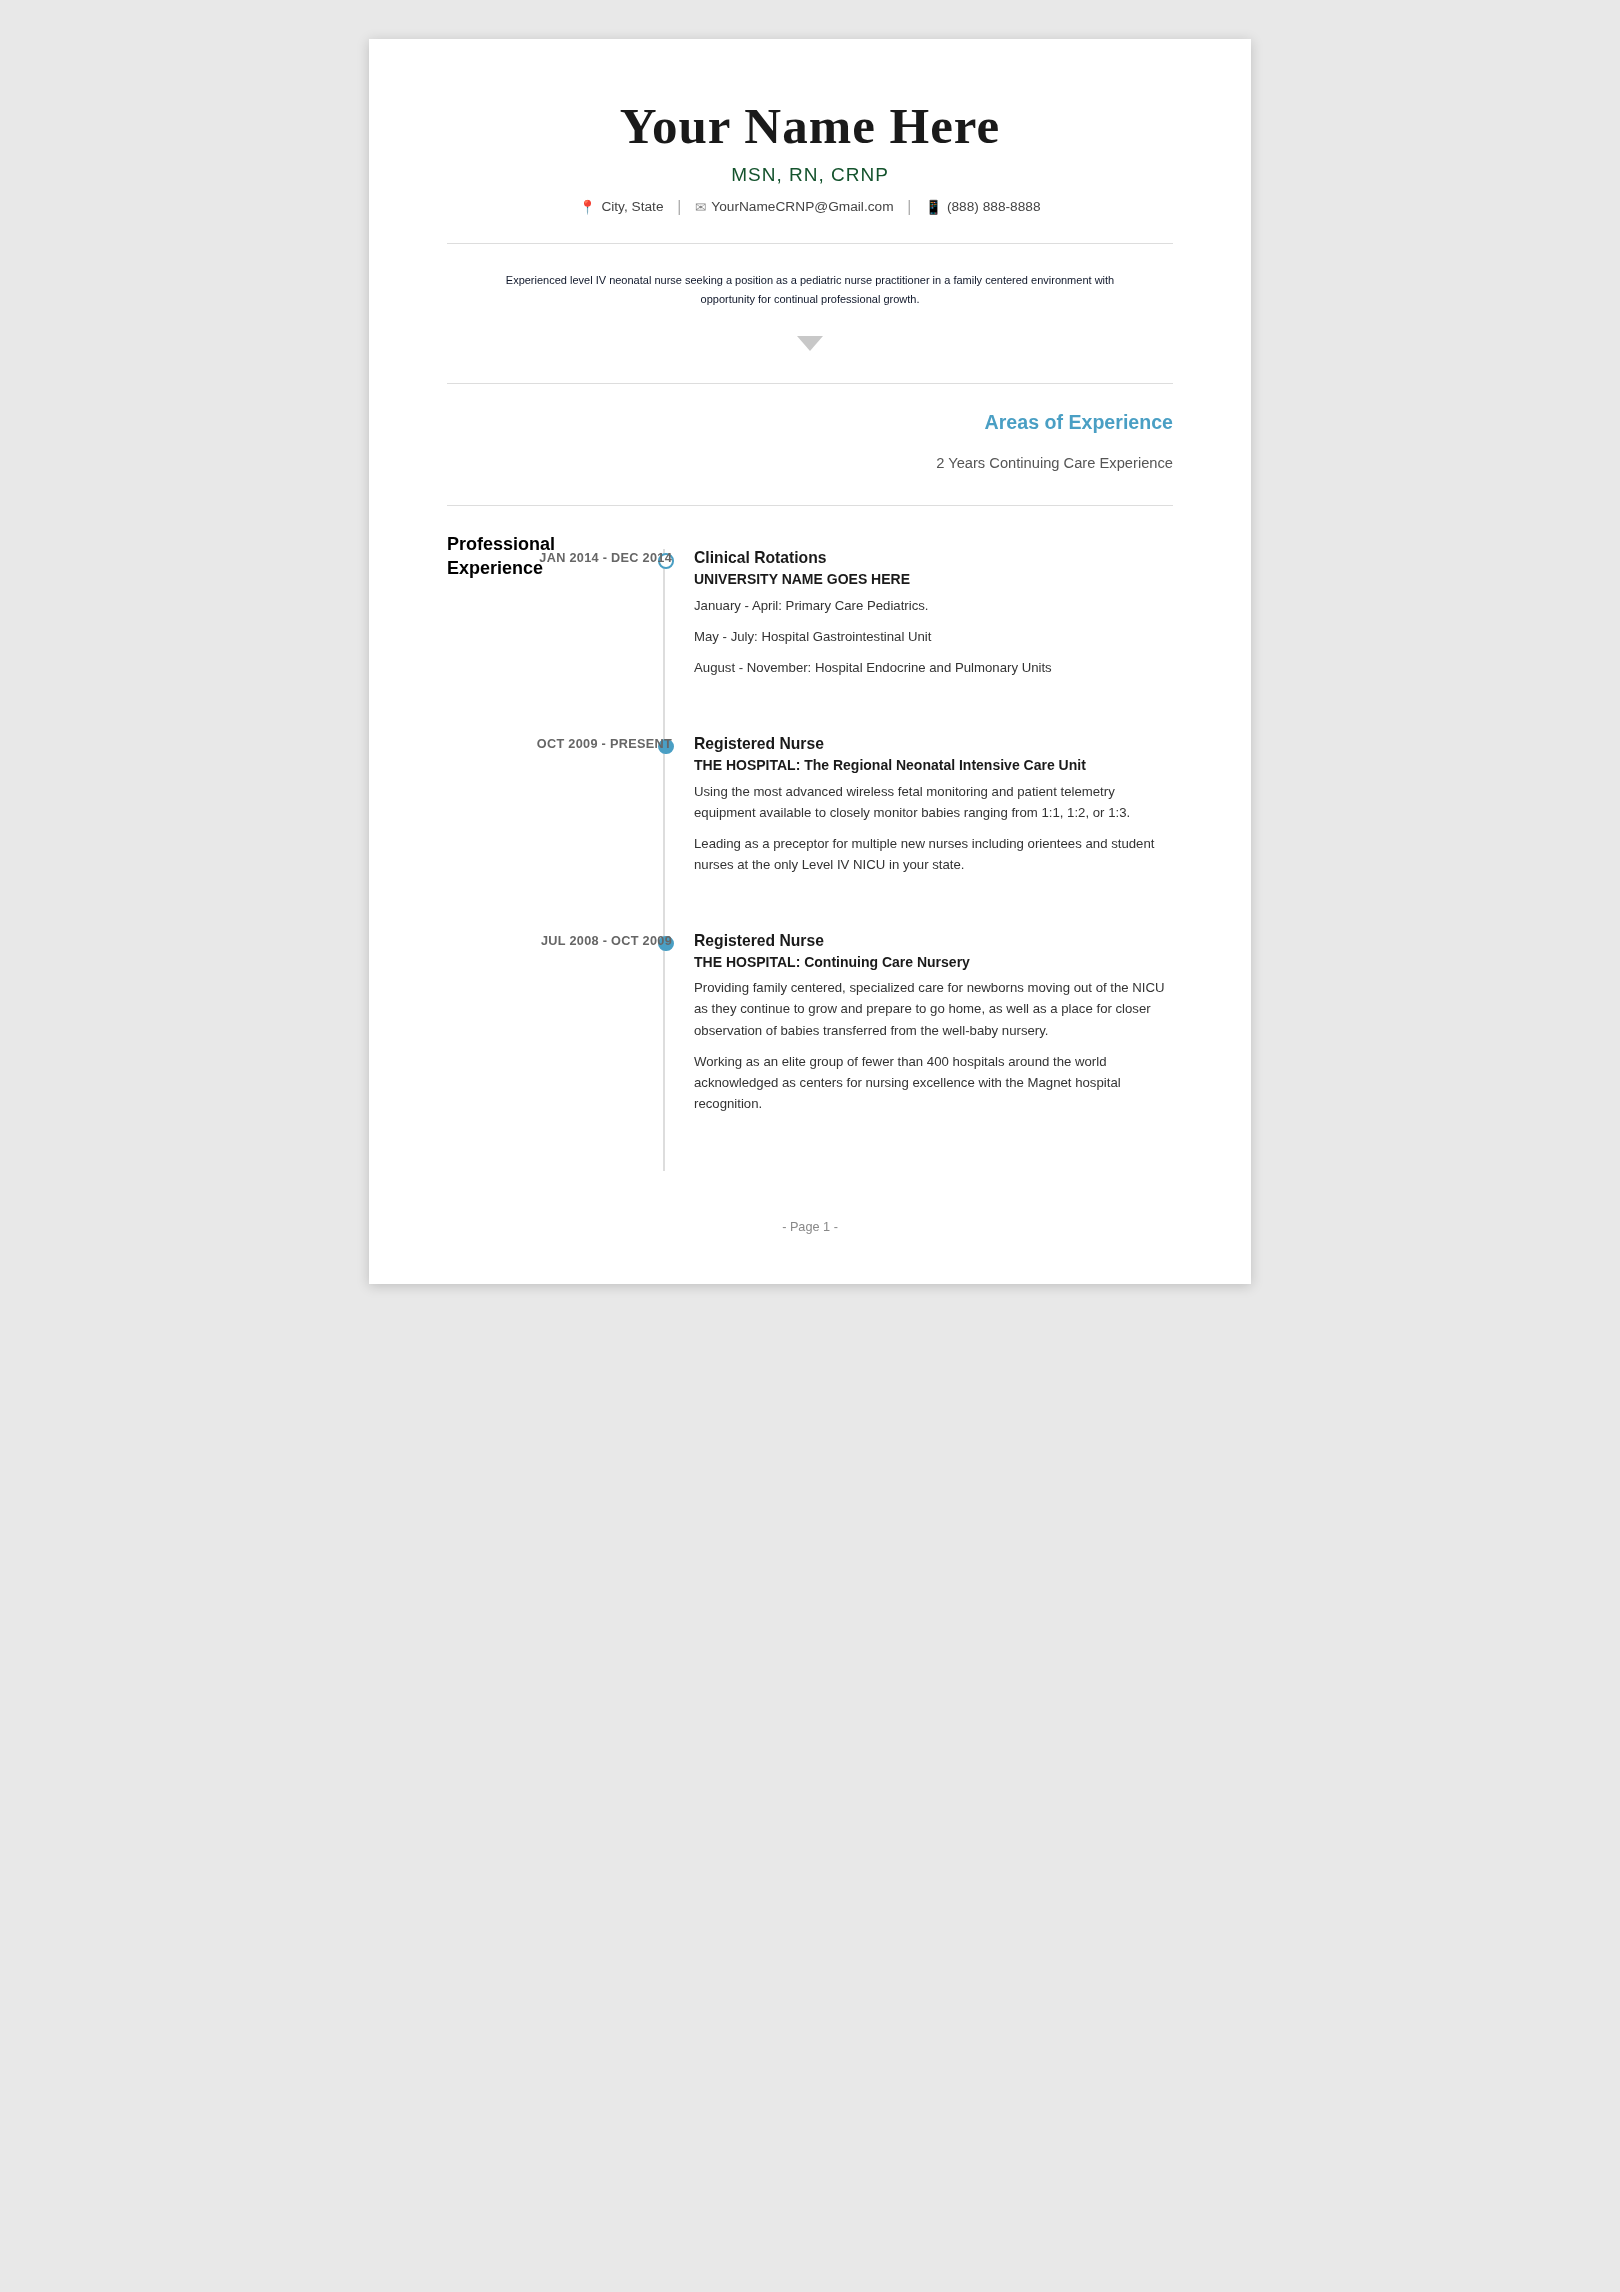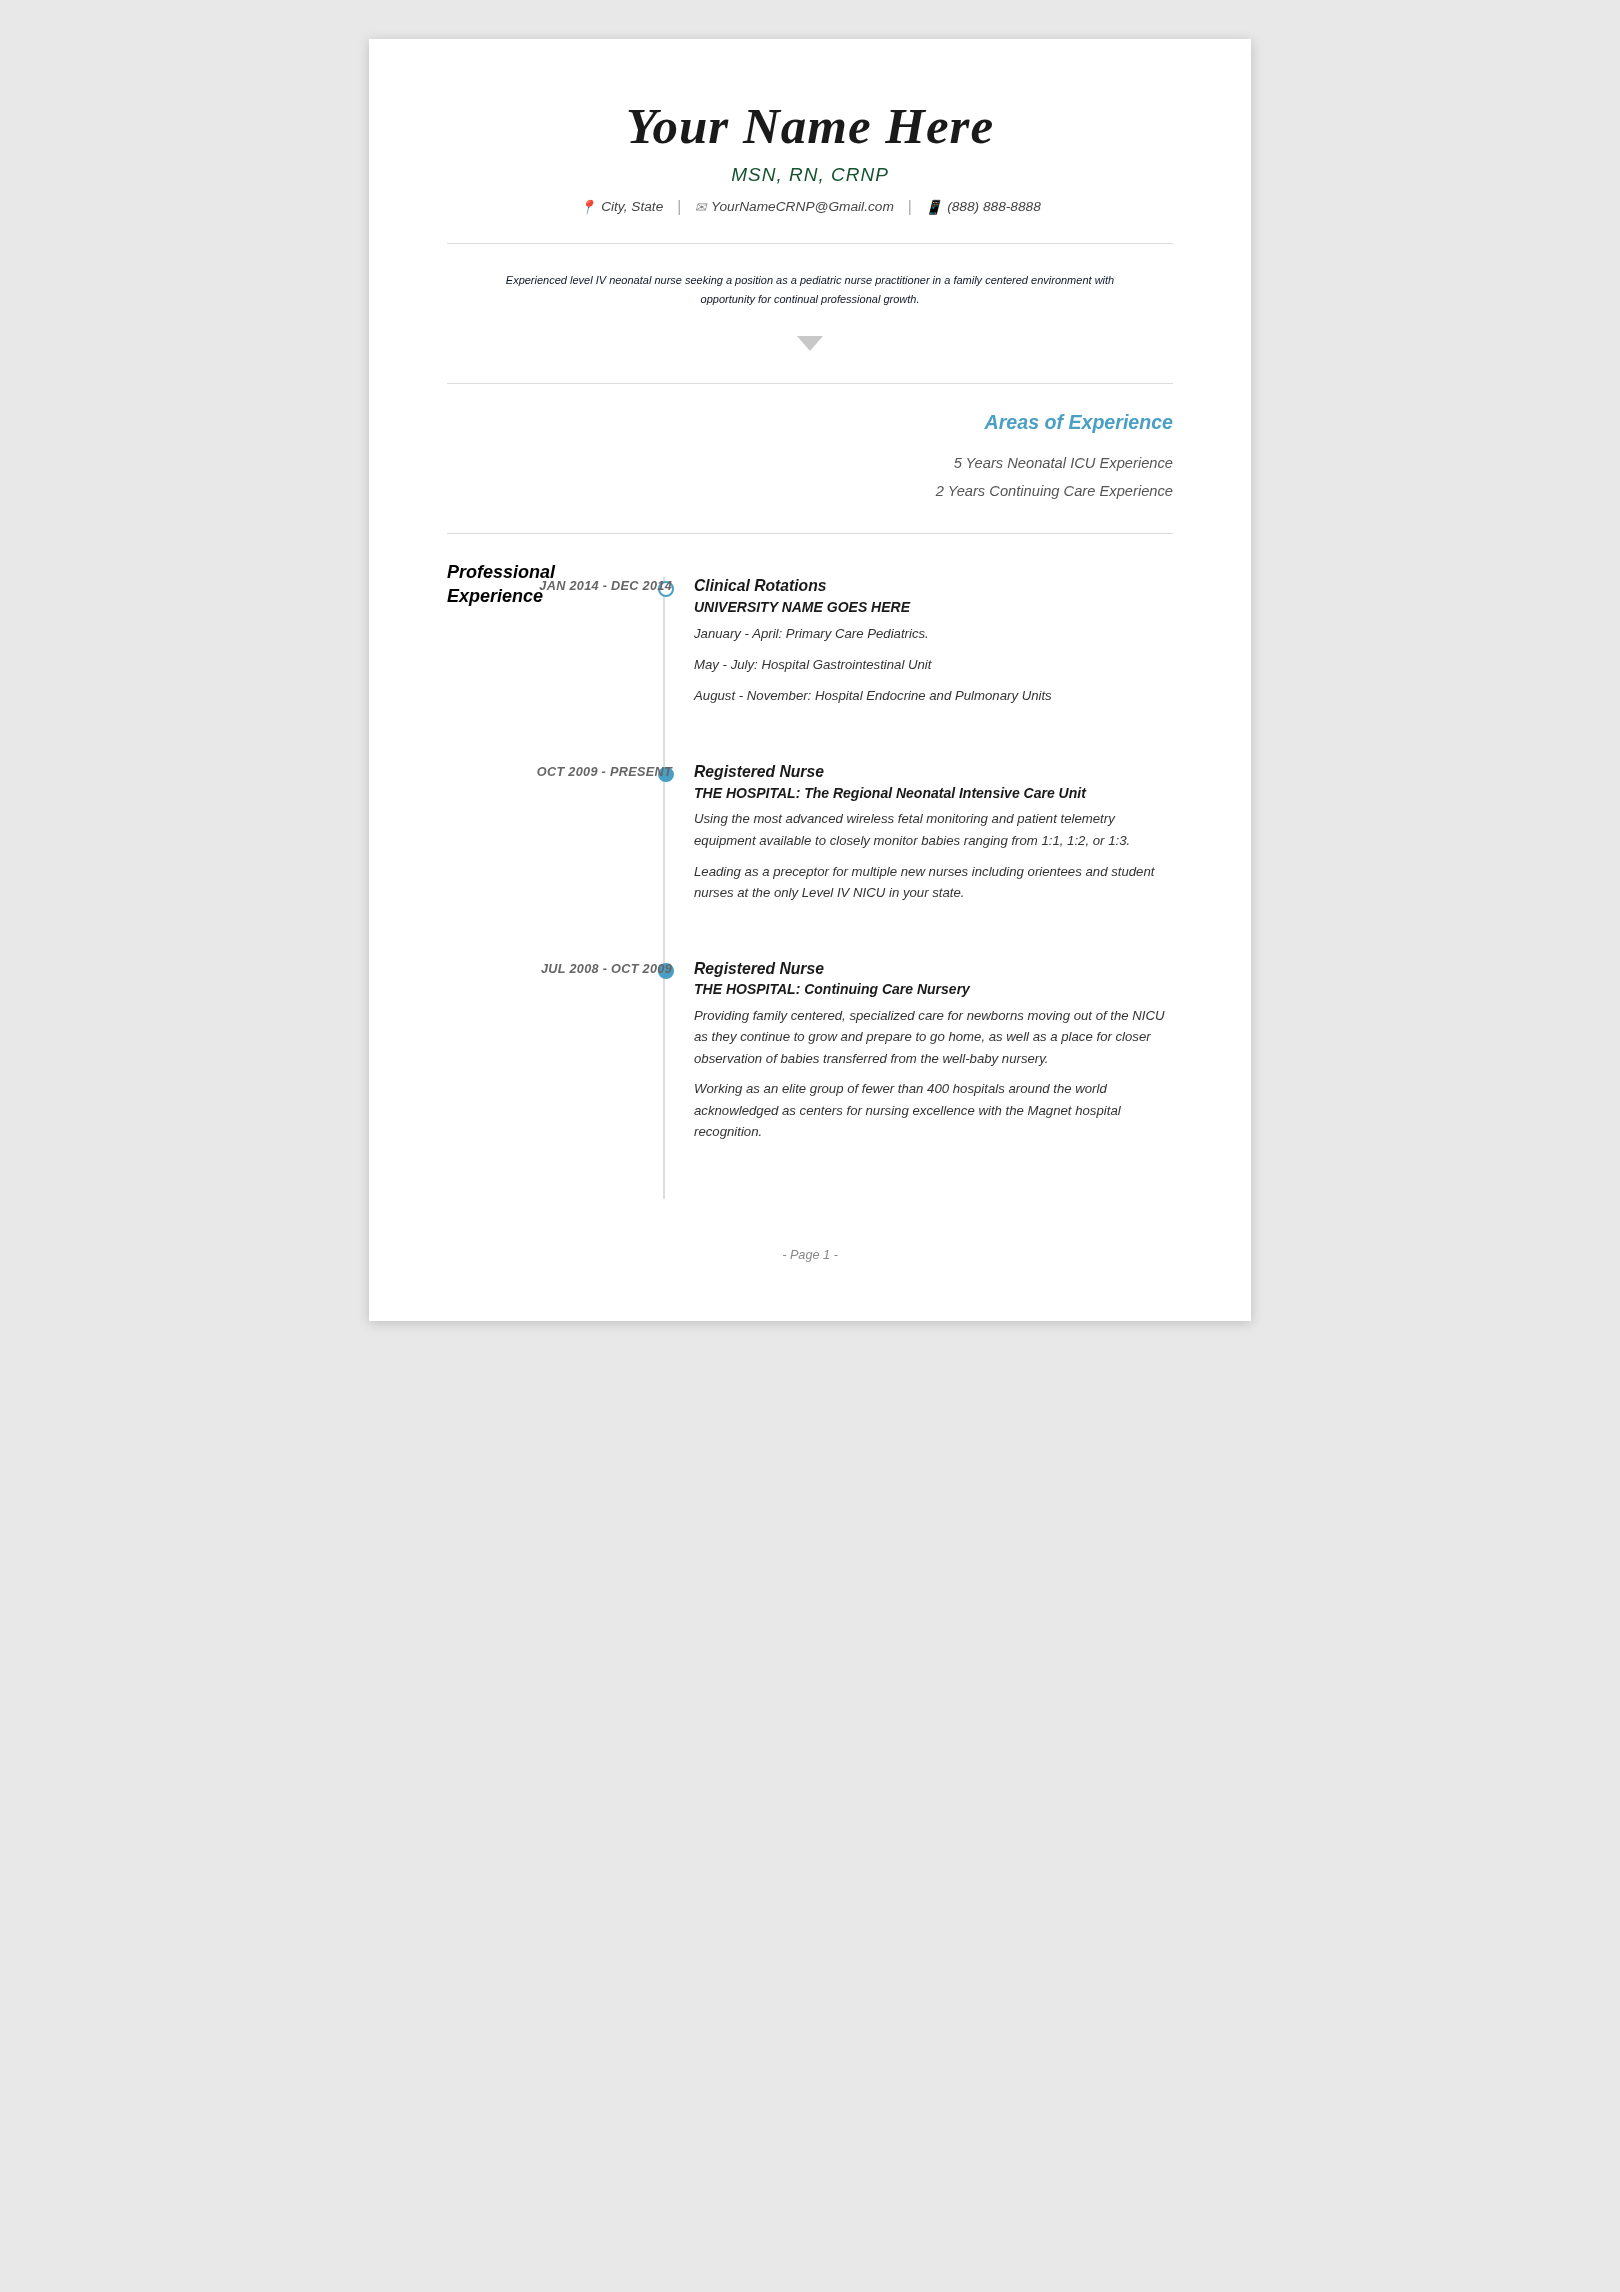--- a/index.html
+++ b/index.html
@@ -7,24 +7,23 @@
       background: #e8e8e8;
       font-family: Georgia, 'Times New Roman', serif;
       display: flex;
       justify-content: center;
       padding: 39px 19.6px;
     }
     .page {
       background: #ffffff;
       width: 882px;
       min-height: 1245px;
-      padding: 59px 78px 59px 78px;
+      padding: 59px 78px 31px 78px;
       box-shadow: 0 2px 11.8px rgba(0,0,0,0.18);
       position: relative;
-      font-style: italic;
     }
     
     .header {
       text-align: center;
       margin-bottom: 23.5px;
     }
     .header-name {
       font-size: 51px;
       font-weight: 900;
       color: #1a1a1a;
@@ -233,21 +232,20 @@
 
   <div class="chevron-container">
     <div class="chevron"></div>
   </div>
 
   <hr class="divider">
 
   <div class="areas-section">
     <div class="section-title-center">Areas of Experience</div>
     <ul class="areas-list">
-      <li>5 Years Neonatal ICU Experience</li>
       <li>2 Years Continuing Care Experience</li>
     </ul>
   </div>
 
   <hr class="divider">
 
   <div class="prof-section">
     <div class="prof-left-header">
       <div class="prof-title">Professional<br>Experience</div>
     </div>

